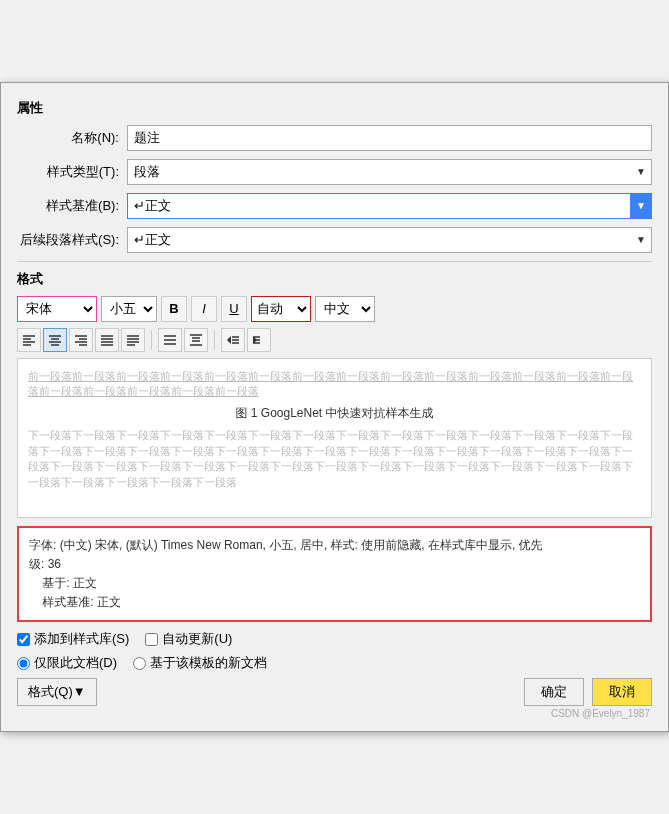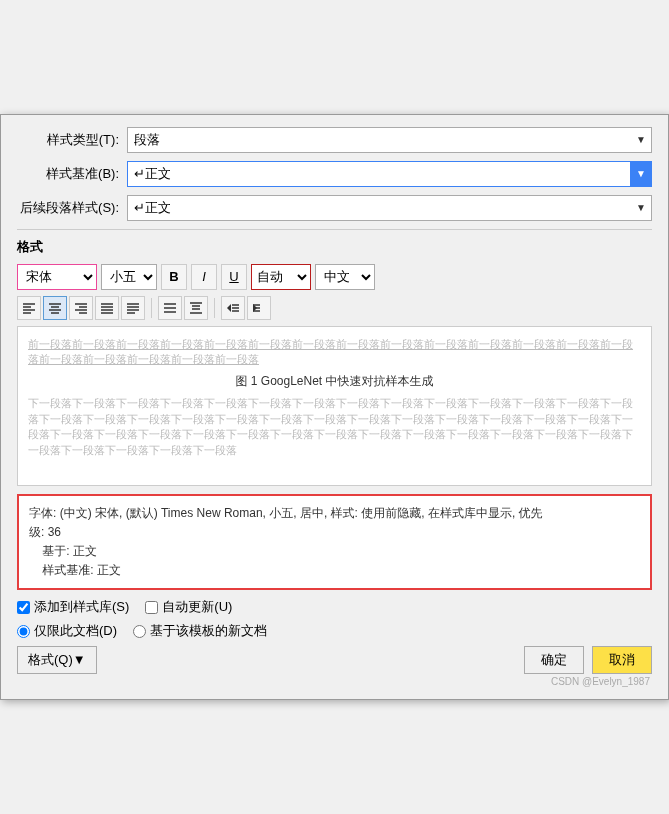--- a/index.html
+++ b/index.html
@@ -310,21 +310,26 @@
     }
   </style>
 </head>
 <body>
 
 <div class="dialog">
 
 
   <div class="dialog-body">
 
-
+    <div class="section-header">属性</div>
+
+    <div class="form-row">
+      <label class="form-label">名称(N):</label>
+      <input class="form-input" type="text" value="题注" style="">
+    </div>
 
     <div class="form-row">
       <label class="form-label">样式类型(T):</label>
       <div class="select-wrapper">
         <select>
           <option>段落</option>
         </select>
         <span class="select-arrow">▼</span>
       </div>
     </div>

